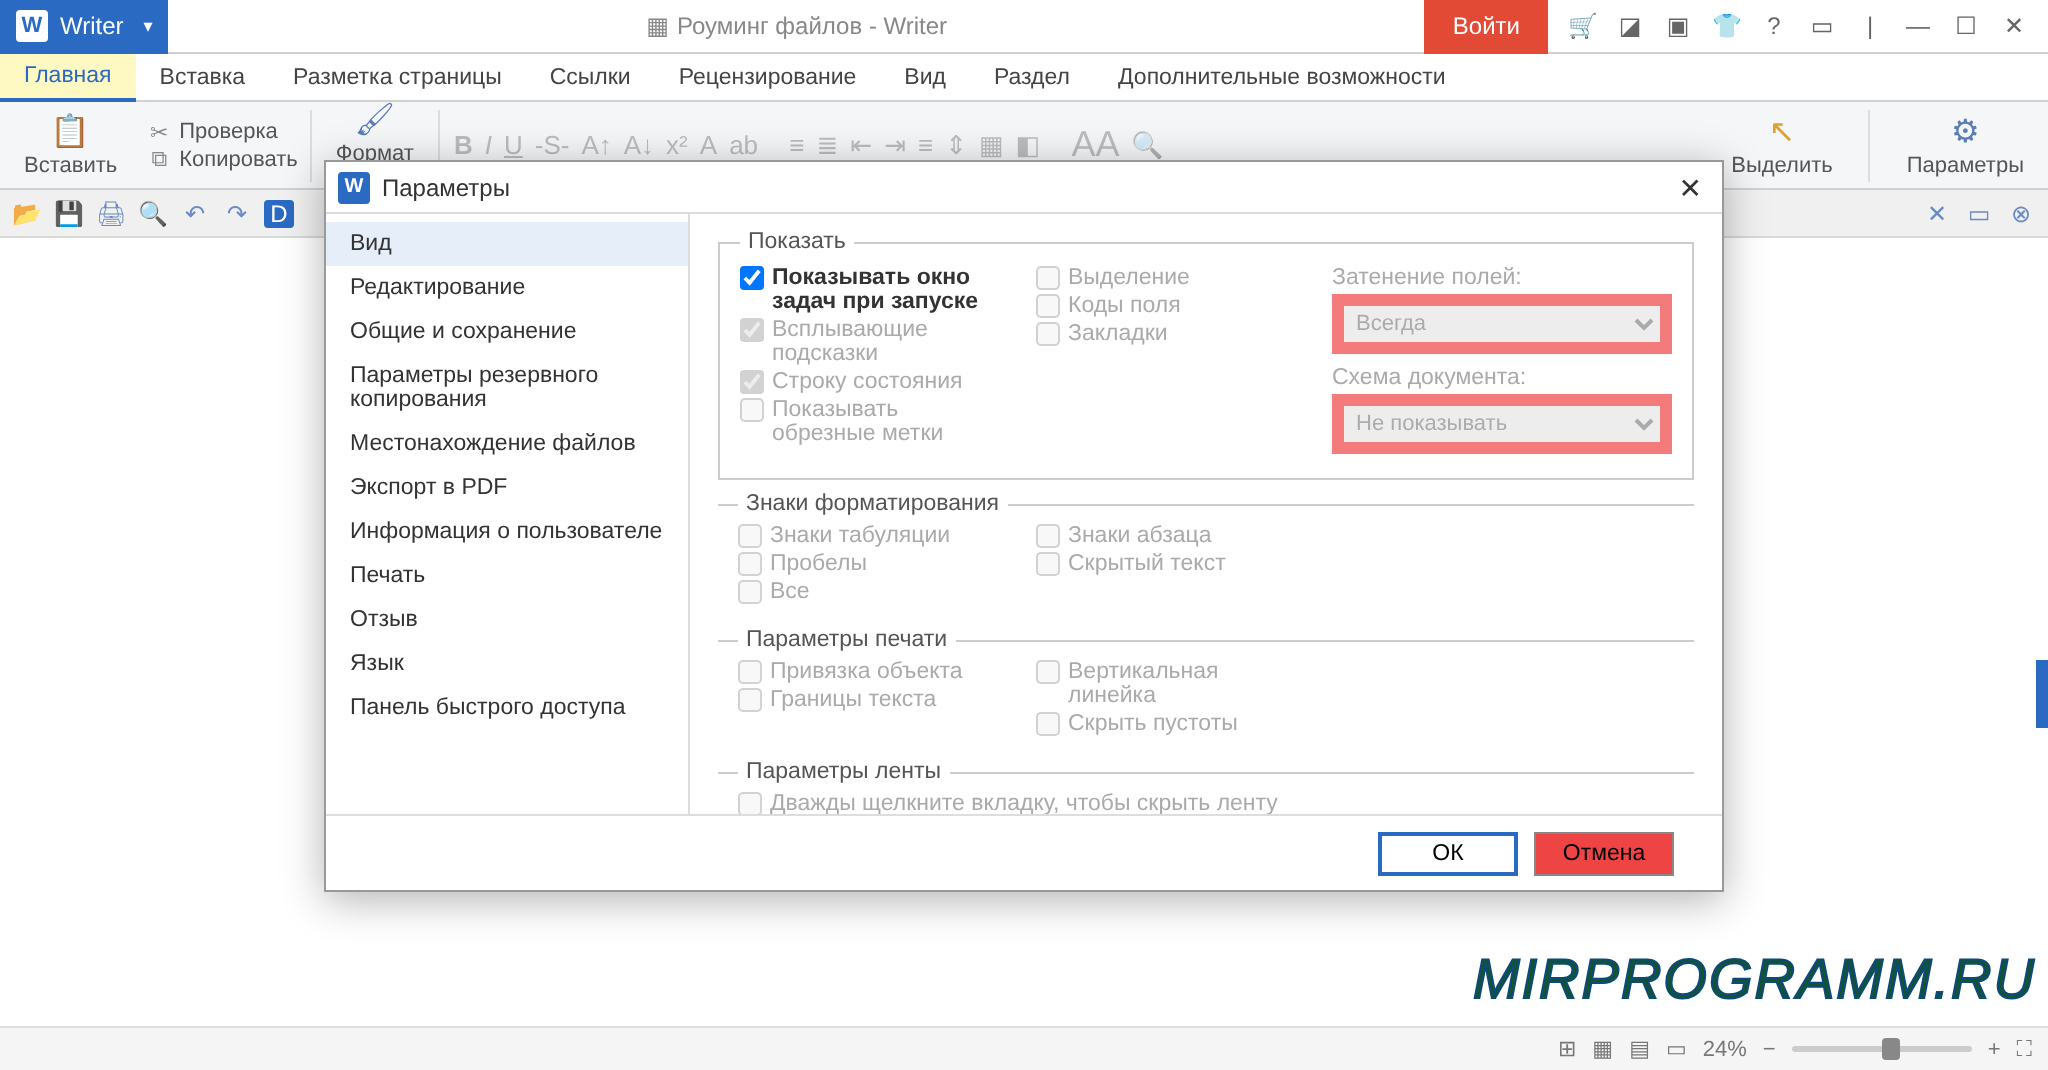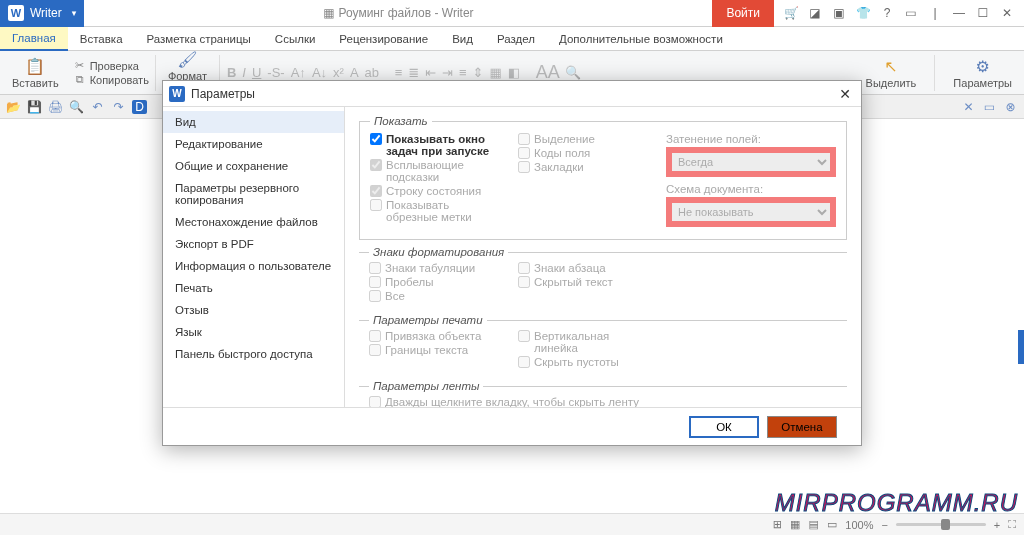--- a/index.html
+++ b/index.html
@@ -42,38 +42,38 @@
 .dlg-title { height: 26px; background: #fff; border-bottom: 1px solid #ddd; display: flex; align-items: center; padding: 0 6px; font-size: 12px; color: #333; }
 .dlg-title .w-logo { width: 16px; height: 16px; background: #2a6ac2; color: #fff; display: flex; align-items: center; justify-content: center; font-weight: bold; font-size: 10px; border-radius: 2px; margin-right: 6px; }
 .dlg-title .close { margin-left: auto; font-size: 14px; padding: 0 4px; }
 .dlg-body { display: flex; height: 300px; }
 .dlg-nav { width: 182px; border-right: 1px solid #ddd; padding: 4px 0; overflow: auto; }
 .dlg-nav-item { padding: 5px 12px; font-size: 11.5px; color: #333; cursor: default; }
 .dlg-nav-item.active { background: #e6eef9; }
 .dlg-content { flex: 1; padding: 8px 14px; font-size: 11.5px; color: #333; overflow: auto; }
 fieldset { border: 1px solid #ccc; margin-bottom: 6px; padding: 6px 10px; }
 fieldset.noborder { border: none; border-top: 1px solid #ccc; padding-top: 4px; }
-legend { font-size: 11.5px; color: #555; padding: 0 4px; font-style: italic; }
+legend { font-size: 11.5px; color: #555; padding: 0 4px; }
 .chk-row { display: flex; gap: 16px; }
 .chk-col { flex: 1; display: flex; flex-direction: column; gap: 2px; }
 .chk { display: flex; align-items: flex-start; gap: 4px; font-size: 11.5px; }
 .chk input { width: 12px; height: 12px; }
 .chk.disabled { color: #aaa; }
 .side-col { width: 170px; font-size: 11.5px; }
 .side-col label { color: #aaa; display: block; margin-bottom: 2px; }
 .side-col select { width: 100%; font-size: 11px; background: #e6e6e6; border: 6px solid #ef4444; color: #888; padding: 2px 2px; margin-bottom: 6px; }
 .dlg-footer { height: 38px; border-top: 1px solid #ddd; display: flex; align-items: center; justify-content: flex-end; gap: 8px; padding: 0 24px; }
-.dlg-footer button { min-width: 70px; height: 22px; font-size: 11.5px; border: 1px solid #888; background: #c2410c; }
+.dlg-footer button { min-width: 70px; height: 22px; font-size: 11.5px; border: 1px solid #888; background: #ef4444; }
 .dlg-footer button.primary { border: 2px solid #2a6ac2; background: #fff; }
 
 
 .statusbar { position: absolute; bottom: 0; left: 0; right: 0; height: 22px; background: #f5f5f5; border-top: 1px solid #ddd; display: flex; align-items: center; justify-content: flex-end; gap: 8px; padding: 0 8px; font-size: 11px; color: #777; }
 .statusbar .zoom-slider { width: 90px; height: 3px; background: #ccc; position: relative; border-radius: 2px; }
 .statusbar .zoom-slider::after { content: ""; position: absolute; left: 50%; top: -4px; width: 9px; height: 11px; background: #888; border-radius: 2px; }
-.watermark { position: absolute; right: 6px; bottom: 18px; font-family: Impact, sans-serif; font-size: 24px; color: #be185d; -webkit-text-stroke: 1px #0b4a7d; letter-spacing: 1px; font-style: italic; }
+.watermark { position: absolute; right: 6px; bottom: 29px; font-family: Impact, sans-serif; font-size: 28px; color: #14532d; -webkit-text-stroke: 1px #0b4a7d; letter-spacing: 1px; font-style: italic; }
 .side-tab { position: absolute; right: 0; top: 330px; width: 6px; height: 34px; background: #2a6ac2; }
 </style>
 </head>
 <body>
 
 <div class="titlebar">
   <div class="app-btn">
     <span class="w-logo">W</span>
     <span>Writer</span>
     <span class="caret">▾</span>
@@ -323,18 +323,18 @@
 
 <div class="side-tab"></div>
 
 <div class="watermark">MIRPROGRAMM.RU</div>
 
 <div class="statusbar">
   <span>⊞</span>
   <span>▦</span>
   <span>▤</span>
   <span>▭</span>
-  <span>100%</span>
+  <span>24%</span>
   <span>−</span>
   <div class="zoom-slider"></div>
   <span>+</span>
   <span>⛶</span>
 </div>
 
 </body></html>

